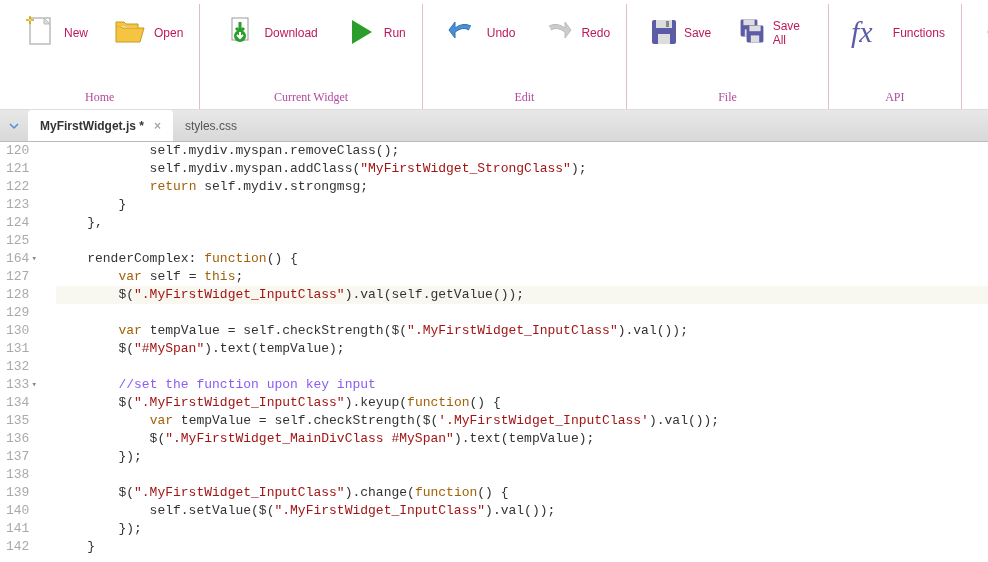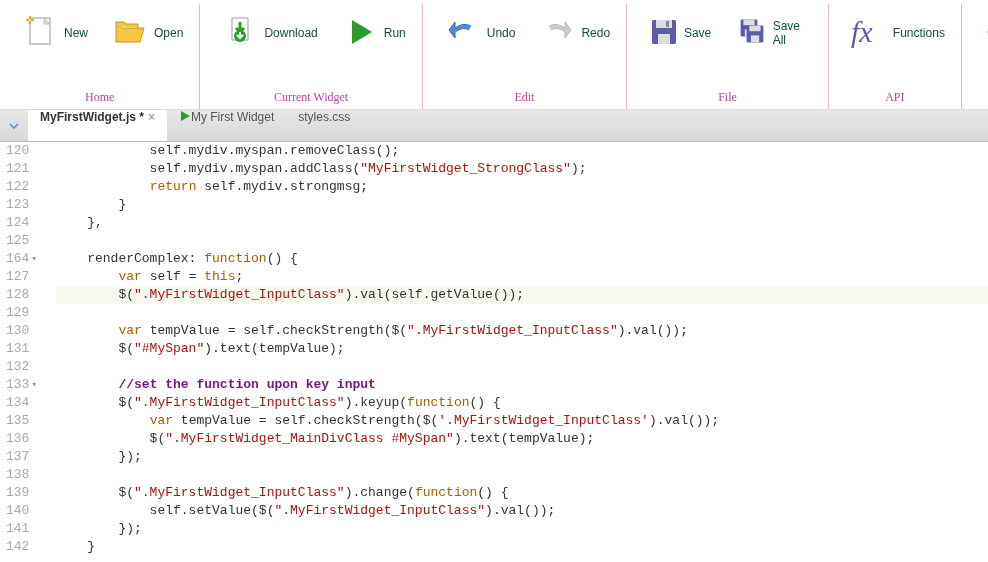--- a/index.html
+++ b/index.html
@@ -4,41 +4,41 @@
 <style>
 * { margin: 0; padding: 0; box-sizing: border-box; }
 body { font-family: "Segoe UI", Tahoma, sans-serif; font-size: 12px; background: #fff; width: 988px; height: 562px; overflow: hidden; }
 
 .ribbon { display: flex; background: #fff; border-bottom: 1px solid #ddd; height: 110px; padding: 4px 0 0 0; }
 .ribbon-group { display: flex; flex-direction: column; align-items: center; border-right: 1px solid #E5B8D4; padding: 0 8px; }
 .ribbon-group:last-child { border-right: none; }
 .ribbon-buttons { display: flex; gap: 2px; }
 .ribbon-btn { display: flex; flex-direction: row; align-items: center; justify-content: flex-start; padding: 4px 8px; cursor: pointer; min-width: 60px; }
 .ribbon-icon { width: 48px; height: 48px; display: flex; align-items: center; justify-content: center; }
-.ribbon-label { color: #14532d; font-size: 12px; margin-top: 2px; }
+.ribbon-label { color: #be185d; font-size: 12px; margin-top: 2px; }
 .ribbon-group-label { color: #B349A0; font-size: 12px; margin-top: auto; padding-bottom: 4px; font-family: Liberation Serif, serif; }
 
 .tabbar { display: flex; align-items: center; background: linear-gradient(#E8E8E8, #D8D8D8); height: 32px; border-bottom: 1px solid #bbb; }
 .tab-chevron { width: 28px; display: flex; align-items: center; justify-content: center; height: 100%; cursor: pointer; color: #4a90d9; }
-.tab { display: flex; align-items: flex-start; padding: 0 12px; height: 100%; cursor: pointer; color: #555; }
+.tab { display: flex; align-items: center; padding: 0 12px; height: 100%; cursor: pointer; color: #555; gap: 6px; }
 .tab.active { background: #fff; color: #333; font-weight: bold; border-top-left-radius: 4px; border-top-right-radius: 4px; }
 .tab-close { color: #aaa; font-weight: bold; margin-left: 4px; }
 
 .editor { display: flex; height: calc(562px - 142px); font-family: Consolas, "Courier New", monospace; font-size: 13px; line-height: 18px; }
 .gutter { background: #fff; color: #aaa; text-align: right; padding: 0 6px 0 6px; user-select: none; min-width: 50px; }
 .gutter-line { height: 18px; display: flex; justify-content: flex-start; align-items: center; gap: 2px; }
 .fold { color: #888; font-size: 9px; }
 .code { flex: 1; padding-left: 6px; white-space: pre; }
 .code-line { height: 18px; }
 .code-line.hl { background: #F8F8F0; }
 
 .kw { color: #a16207; }
 .str { color: #A31515; }
 .id { color: #333; }
-.cm { color: #701a75; font-weight: bold; }
+.cm { color: #8b5cf6; }
 </style>
 </head>
 <body>
 
 <div class="ribbon" id="ribbon">
     <div class="ribbon-group">
       <div class="ribbon-buttons">
         <div class="ribbon-btn">
           <div class="ribbon-icon">
             <svg width="40" height="40" viewBox="0 0 40 40">
@@ -178,26 +178,20 @@
     <svg width="10" height="10" viewBox="0 0 10 10">
         <path d="M1 3 L5 7 L9 3" fill="none" stroke="#4a90d9" stroke-width="1.5"></path>
       </svg>
   </div>
   <div id="tabs" style="display:flex;height:100%">
       <div class="tab active">
         <span>MyFirstWidget.js *</span>
         <span class="tab-close">×</span>
       </div>
       <div class="tab">
-        <span><svg width="12" height="12" viewBox="0 0 12 12">
-            <path d="M2 1 L11 6 L2 11 Z" fill="#2a9d2a"></path>
-          </svg></span>
-        <span>My First Widget</span>
-      </div>
-      <div class="tab">
         <span>styles.css</span>
       </div>
     </div>
 </div>
 <div class="editor">
   <div class="gutter" id="gutter">
       <div class="gutter-line">
         <span>120</span>
         <span style="width: 8px; display: inline-block;"></span>
       </div>

